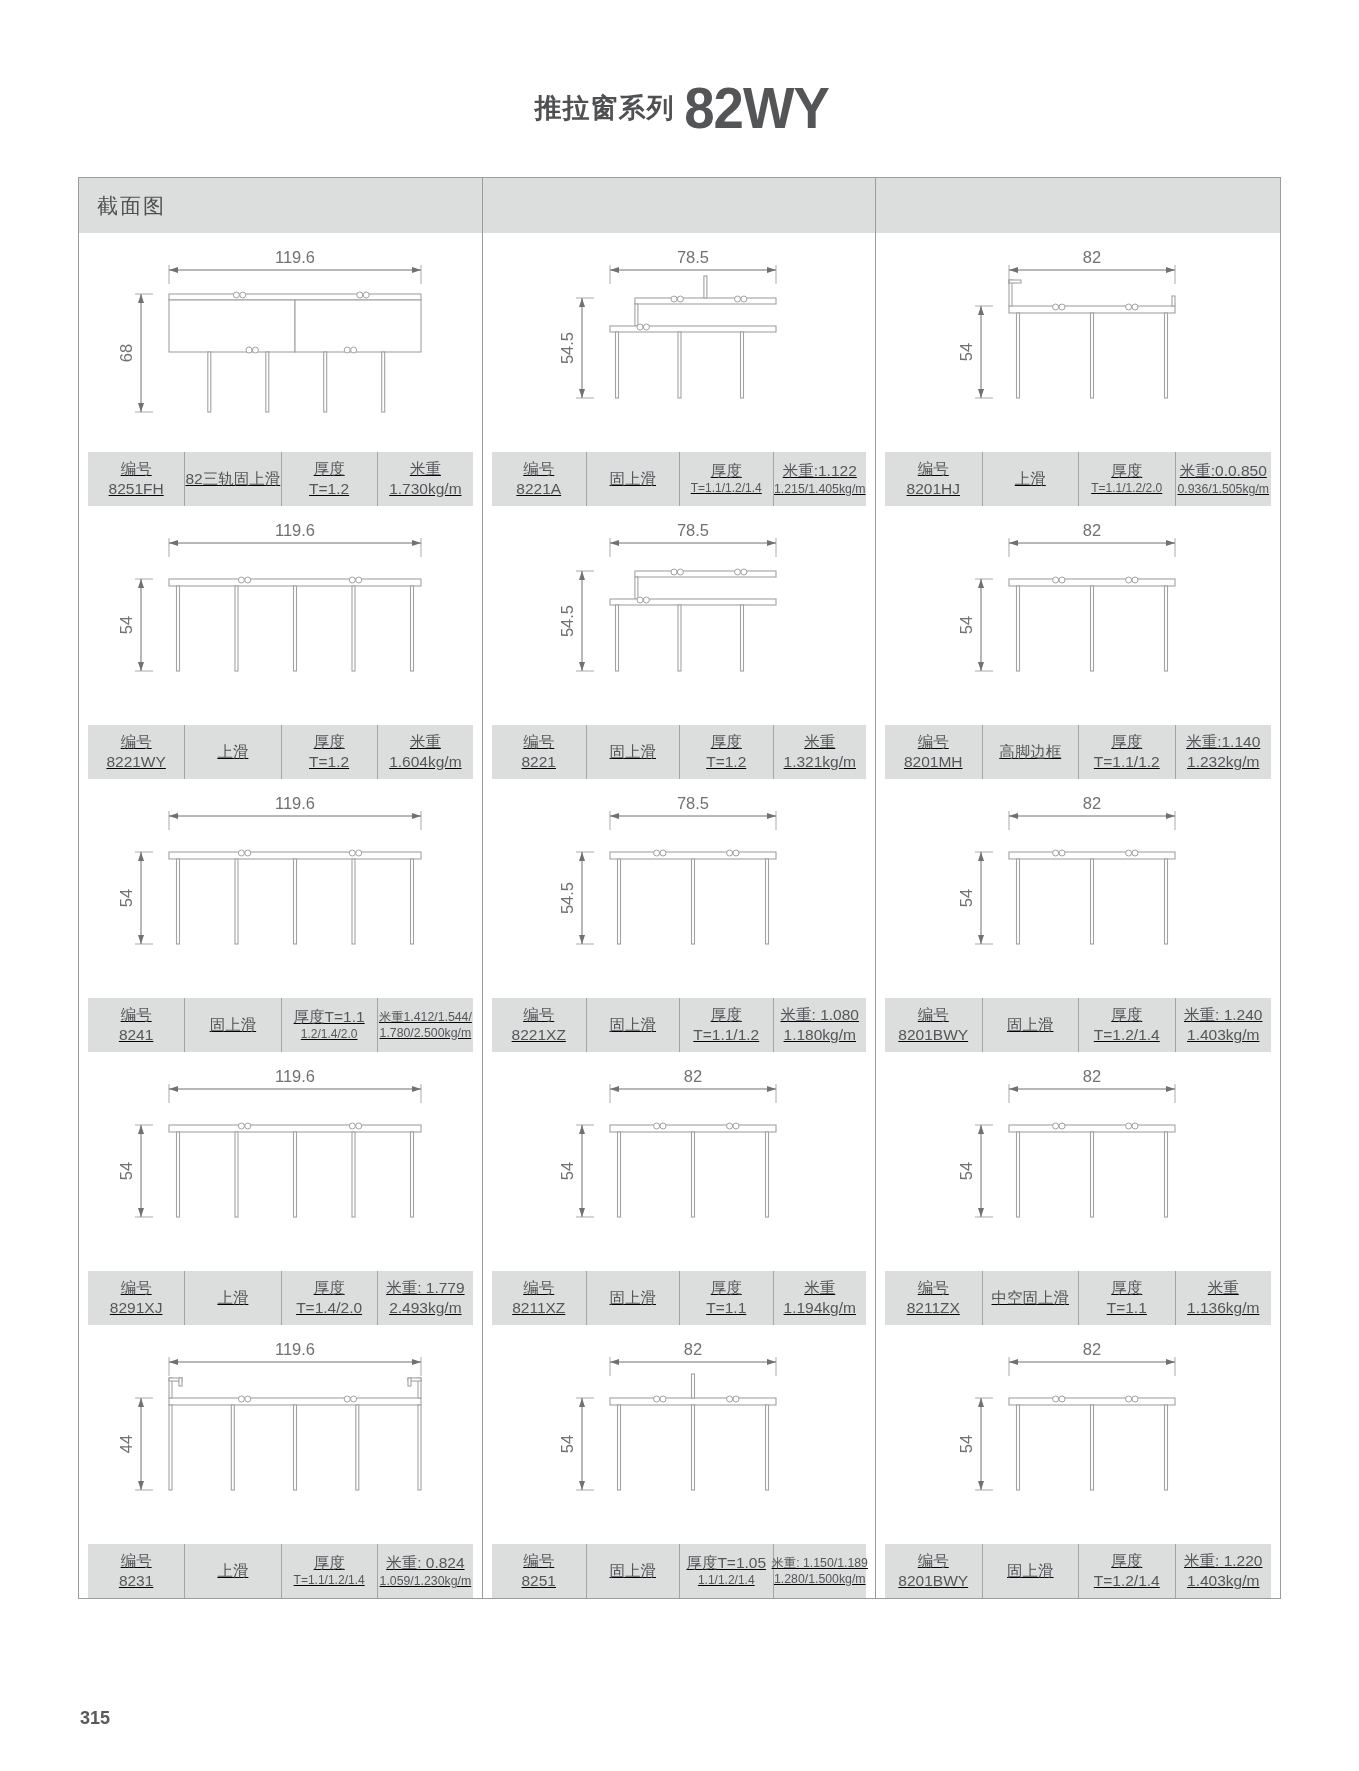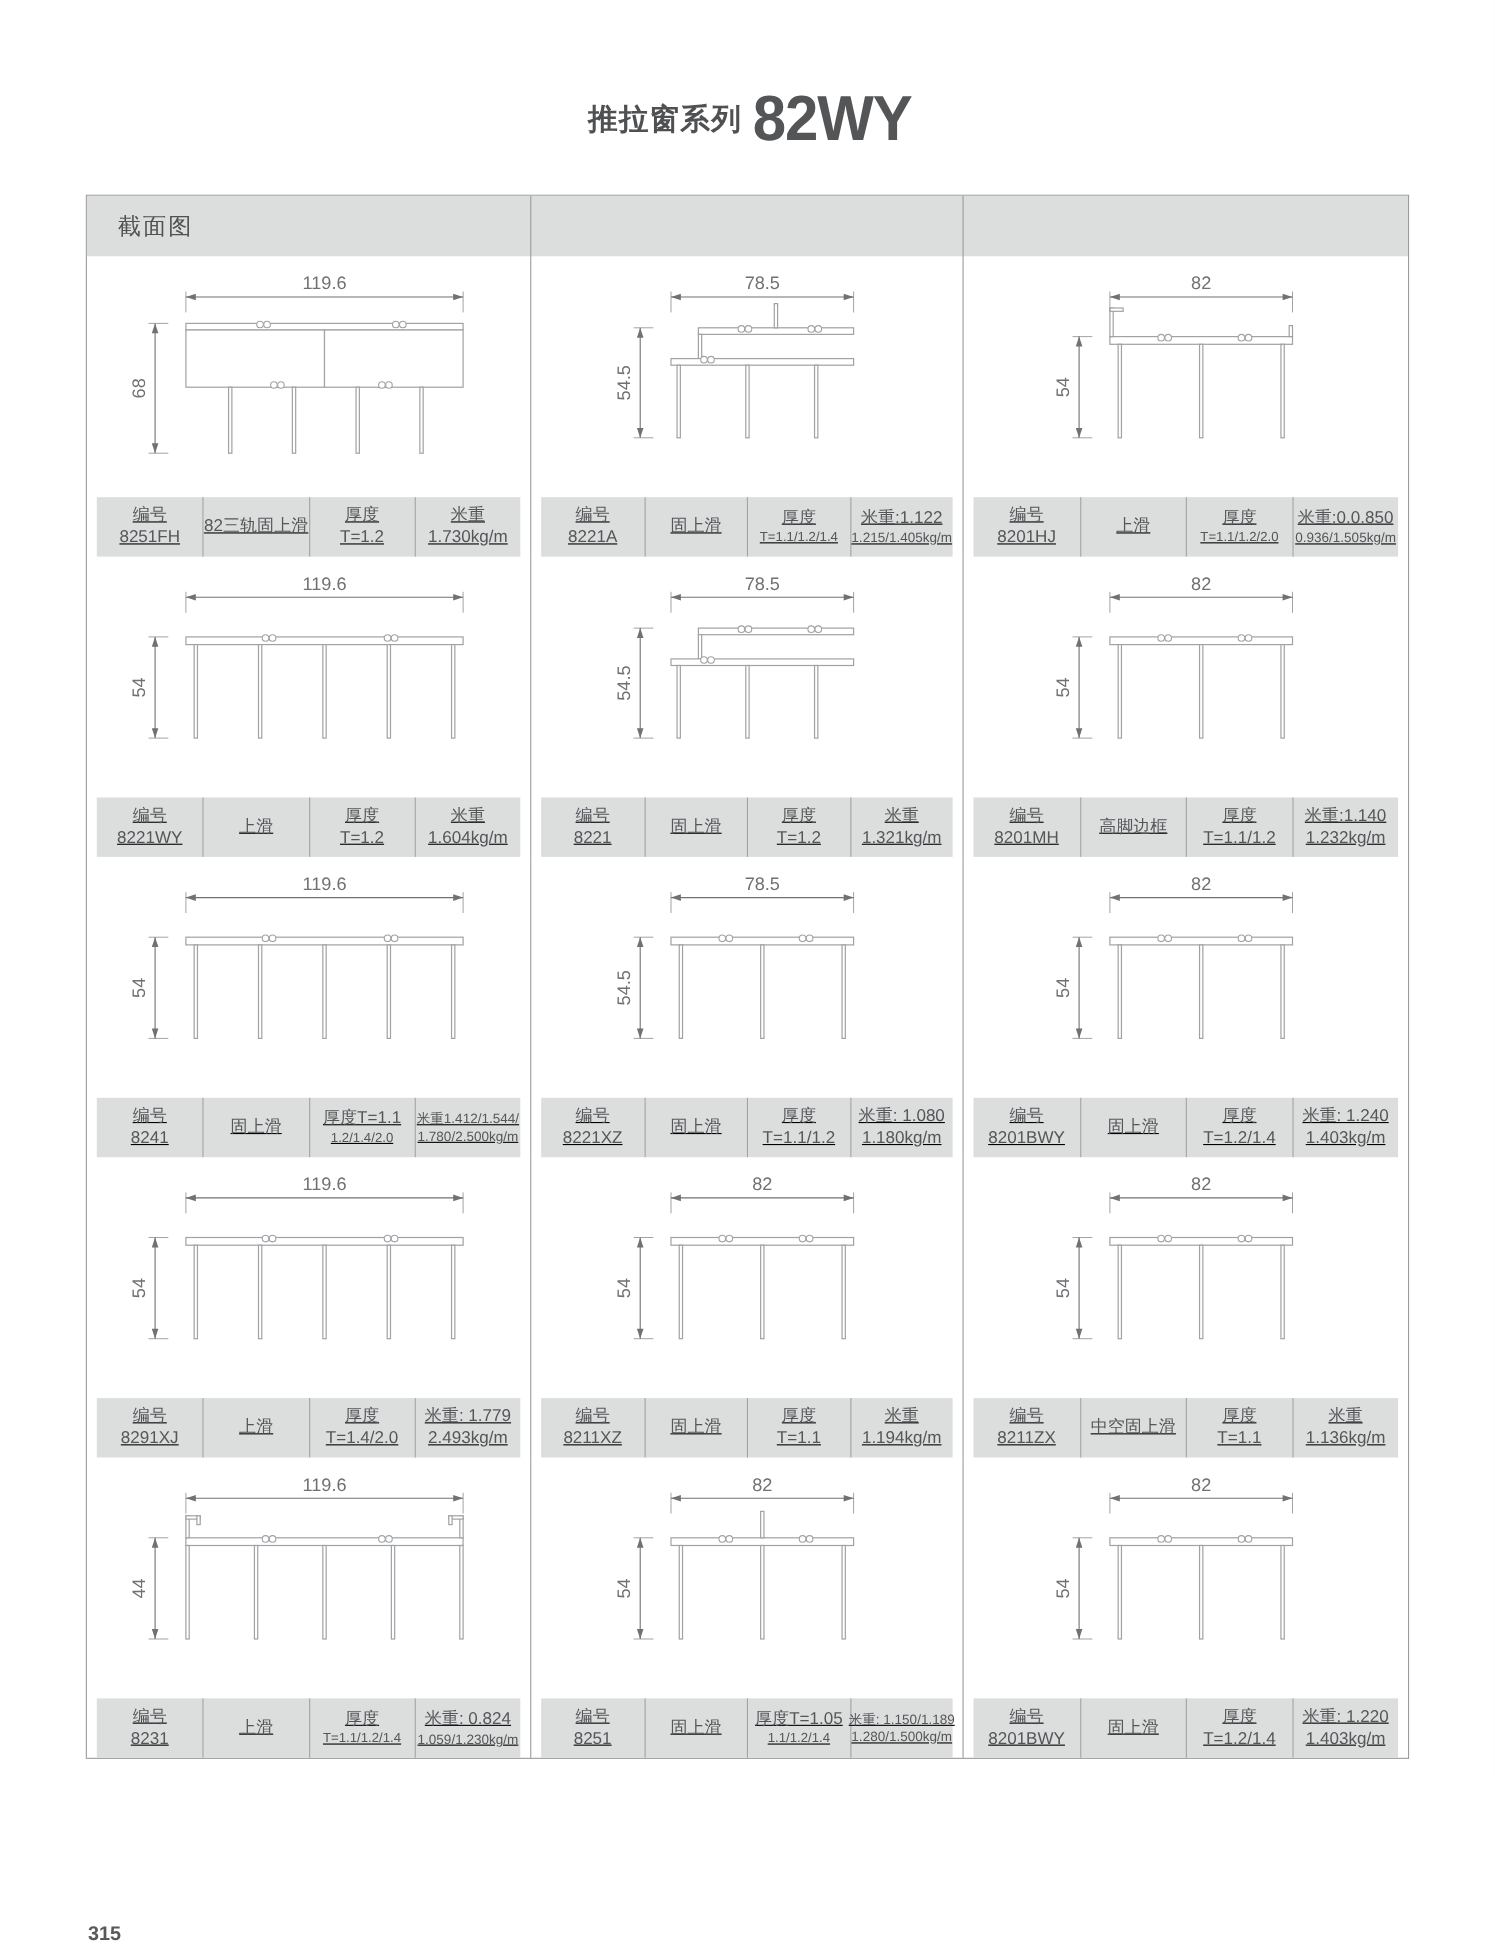--- a/index.html
+++ b/index.html
@@ -14,39 +14,39 @@
   .series-title{font-size:27px;font-weight:700;color:#4f5052;letter-spacing:1px;margin:0;}
   .series-code{
     font-size:58px;font-weight:700;color:#545557;letter-spacing:-1px;
     transform:scaleX(.94);transform-origin:right center;line-height:1;
   }
   .proftable{
     position:absolute;left:78px;top:177px;width:1203px;
     border:1px solid #9b9c9e;box-sizing:border-box;background:#fff;
   }
   .thead{display:grid;grid-template-columns:404px 393px 1fr;height:55px;background:#dcdddd;}
-  .th{display:flex;align-items:center;padding-left:28px;font-size:21px;color:#4f5052;letter-spacing:2px;box-sizing:border-box;}
+  .th{display:flex;align-items:center;padding-left:18px;font-size:21px;color:#4f5052;letter-spacing:2px;box-sizing:border-box;}
   .th:not(:last-child){border-right:1px solid #9b9c9e;}
   .trow{display:grid;grid-template-columns:404px 393px 1fr;height:273px;}
   .tcell{display:flex;flex-direction:column;box-sizing:border-box;min-width:0;text-decoration:underline;}
   .tcell:not(:last-child){border-right:1px solid #9b9c9e;}
   .diagram{flex:1;display:flex;align-items:center;justify-content:center;overflow:hidden;}
   .specband{
     height:54px;margin:0 9px;background:#dcdddd;
     display:grid;grid-template-columns:repeat(4,1fr);
   }
   .speccell{
     display:flex;flex-direction:column;justify-content:center;align-items:center;
     text-align:center;color:#55565a;line-height:1.32;box-sizing:border-box;padding:0 2px;min-width:0;
   }
   .speccell + .speccell{border-left:1px solid #a3a4a6;}
   .ln{font-size:15.5px;white-space:nowrap;}
   .ln.sm{font-size:12px;}
   .ln.xs{font-size:12.3px;text-align:center;}
-  .pagenum{position:absolute;left:80px;top:1708px;font-size:18px;font-weight:700;color:#58595b;margin-top:40px;}
+  .pagenum{position:absolute;left:80px;top:1708px;font-size:18px;font-weight:700;color:#58595b;}
 </style>
 </head>
 <body>
 
 <div class="sheet">
   <header class="titlebar">
     <h1 class="series-title">推拉窗系列</h1>
     <div class="series-code">82WY</div>
   </header>
 

